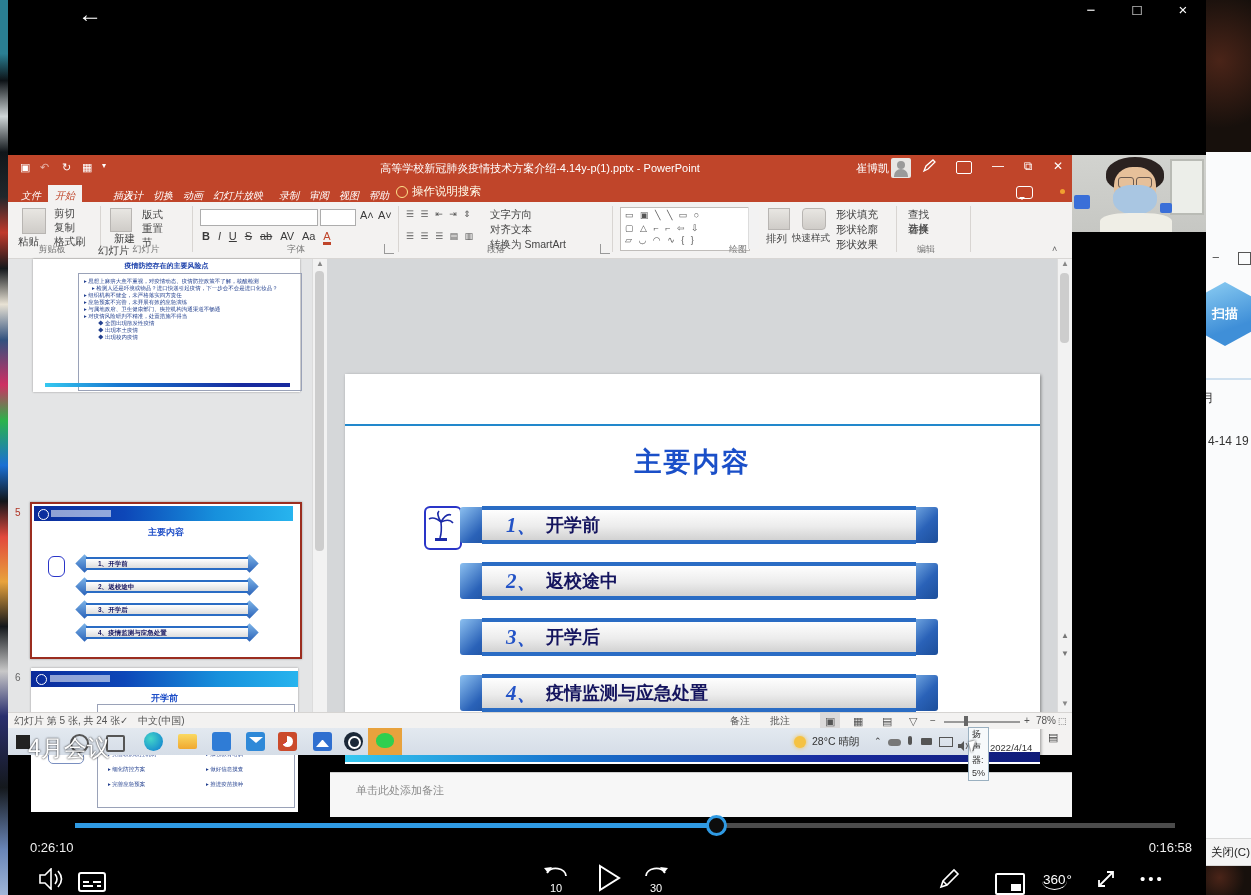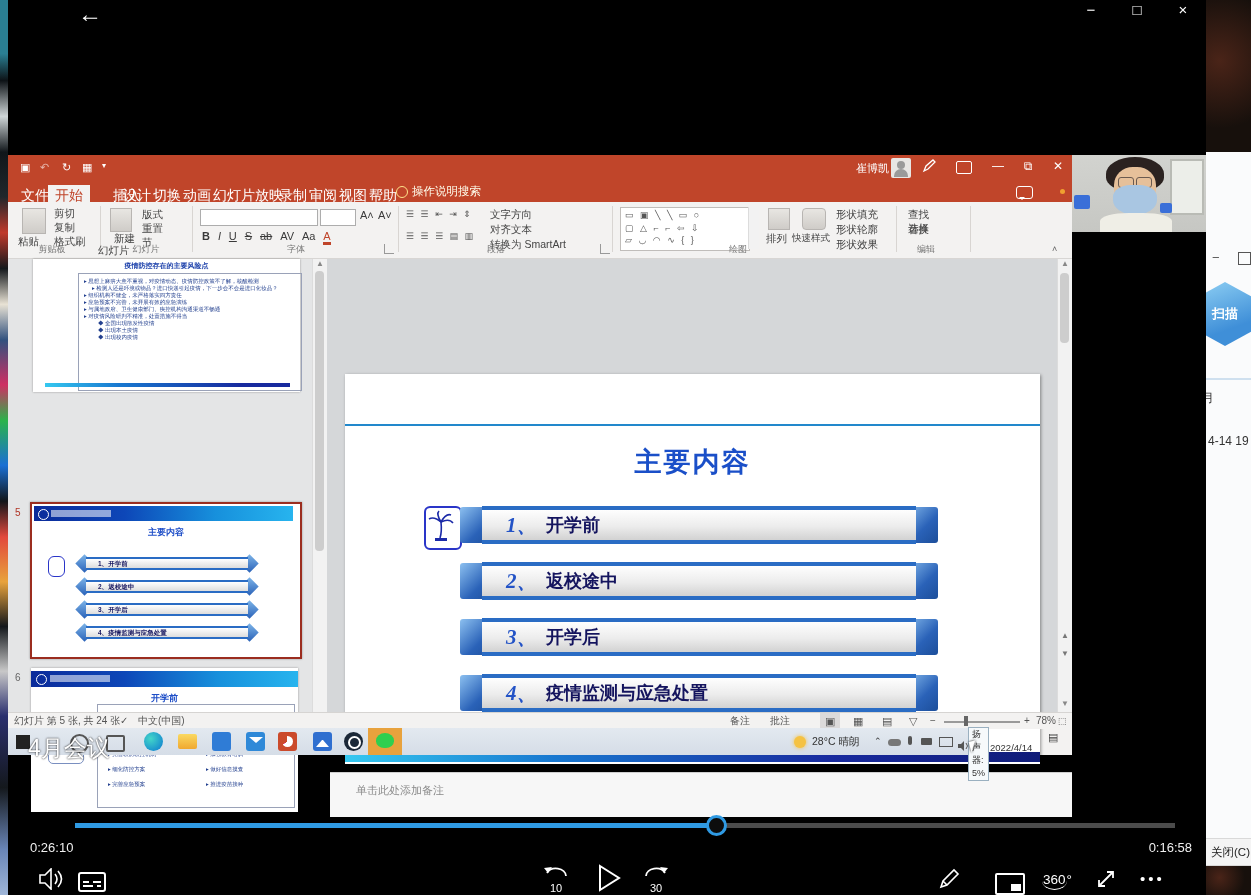--- a/index.html
+++ b/index.html
@@ -35,21 +35,21 @@
   .ppt{left:8px;top:155px;width:1064px;height:600px;background:#f3f2f1;}
   .titlebar{left:0;top:0;width:1064px;height:26px;background:#c0452a;}
   .qat{color:#fff;font-size:11px;top:6px;}
   .doc-title{left:0;top:6px;width:1064px;text-align:center;color:#fff;font-size:11px;}
   .tb-user{top:6px;color:#fff;font-size:11px;}
   .tb-avatar{left:883px;top:3px;width:20px;height:20px;background:#e8e6e4;border-radius:2px;}
   .tb-avatar i{position:absolute;left:6px;top:3px;width:8px;height:8px;border-radius:50%;background:#9a9a9a;}
   .tb-avatar b{position:absolute;left:3px;top:11px;width:14px;height:8px;border-radius:7px 7px 0 0;background:#9a9a9a;}
   .ppt-winbtn{top:0;width:24px;height:22px;color:#fff;font-size:12px;text-align:center;line-height:22px;}
   .menubar{left:0;top:26px;width:1064px;height:21px;background:#c0452a;}
-  .mtab{top:4px;height:21px;line-height:21px;color:#fff;font-size:14px;padding:0 7px;}
+  .mtab{top:4px;height:21px;line-height:21px;color:#fff;font-size:10px;padding:0 7px;font-style:italic;}
   .mtab.active{background:#f3f2f1;color:#c0452a;}
   .bulb{left:388px;top:5px;width:10px;height:10px;border:1.5px solid #ffe28a;border-radius:50%;}
   .search-hint{left:404px;top:0;color:#ffe;font-size:11.5px;line-height:21px;}
   .mb-bubble{left:1008px;top:5px;width:15px;height:11px;border:1.5px solid #fff;border-radius:3px;}
   .mb-bubble i{position:absolute;left:2px;bottom:-5px;border:3px solid transparent;border-top-color:#fff;}
   .orange-dot{left:1052px;top:34px;width:5px;height:5px;border-radius:50%;background:#f0a030;}
   
   .ribbon{left:0;top:47px;width:1064px;height:56px;background:#f3f2f1;border-bottom:1px solid #d8d6d4;font-size:10.5px;color:#444;}
   .rsep{top:4px;width:1px;height:46px;background:#d8d5d2;}
   .rlabel{bottom:2px;font-size:9px;color:#777;text-align:center;}
@@ -141,20 +141,21 @@
   <div class="abs winbtn" style="left:1170px;">×</div>
 
   <div class="abs ppt">
 
     <div class="abs titlebar">
       <div class="abs qat" style="left:12px;">▣</div>
       <div class="abs qat" style="left:32px;opacity:.6;">↶</div>
       <div class="abs qat" style="left:54px;">↻</div>
       <div class="abs qat" style="left:74px;">▦</div>
       <div class="abs qat" style="left:94px;font-size:8px;">▾</div>
+      <div class="abs doc-title">高等学校新冠肺炎疫情技术方案介绍-4.14y-p(1).pptx - PowerPoint</div>
       <div class="abs tb-user" style="left:848px;">崔博凯</div>
       <div class="abs tb-avatar">
           <i></i>
           <b></b>
         </div>
       <div class="abs" style="left:914px;top:4px;">
         <svg width="14" height="14" viewBox="0 0 14 14">
             <path d="M2 12 L4 7 L11 1 L13 3 L6 10 Z" fill="none" stroke="#fff" stroke-width="1.3"></path>
           </svg>
       </div>

